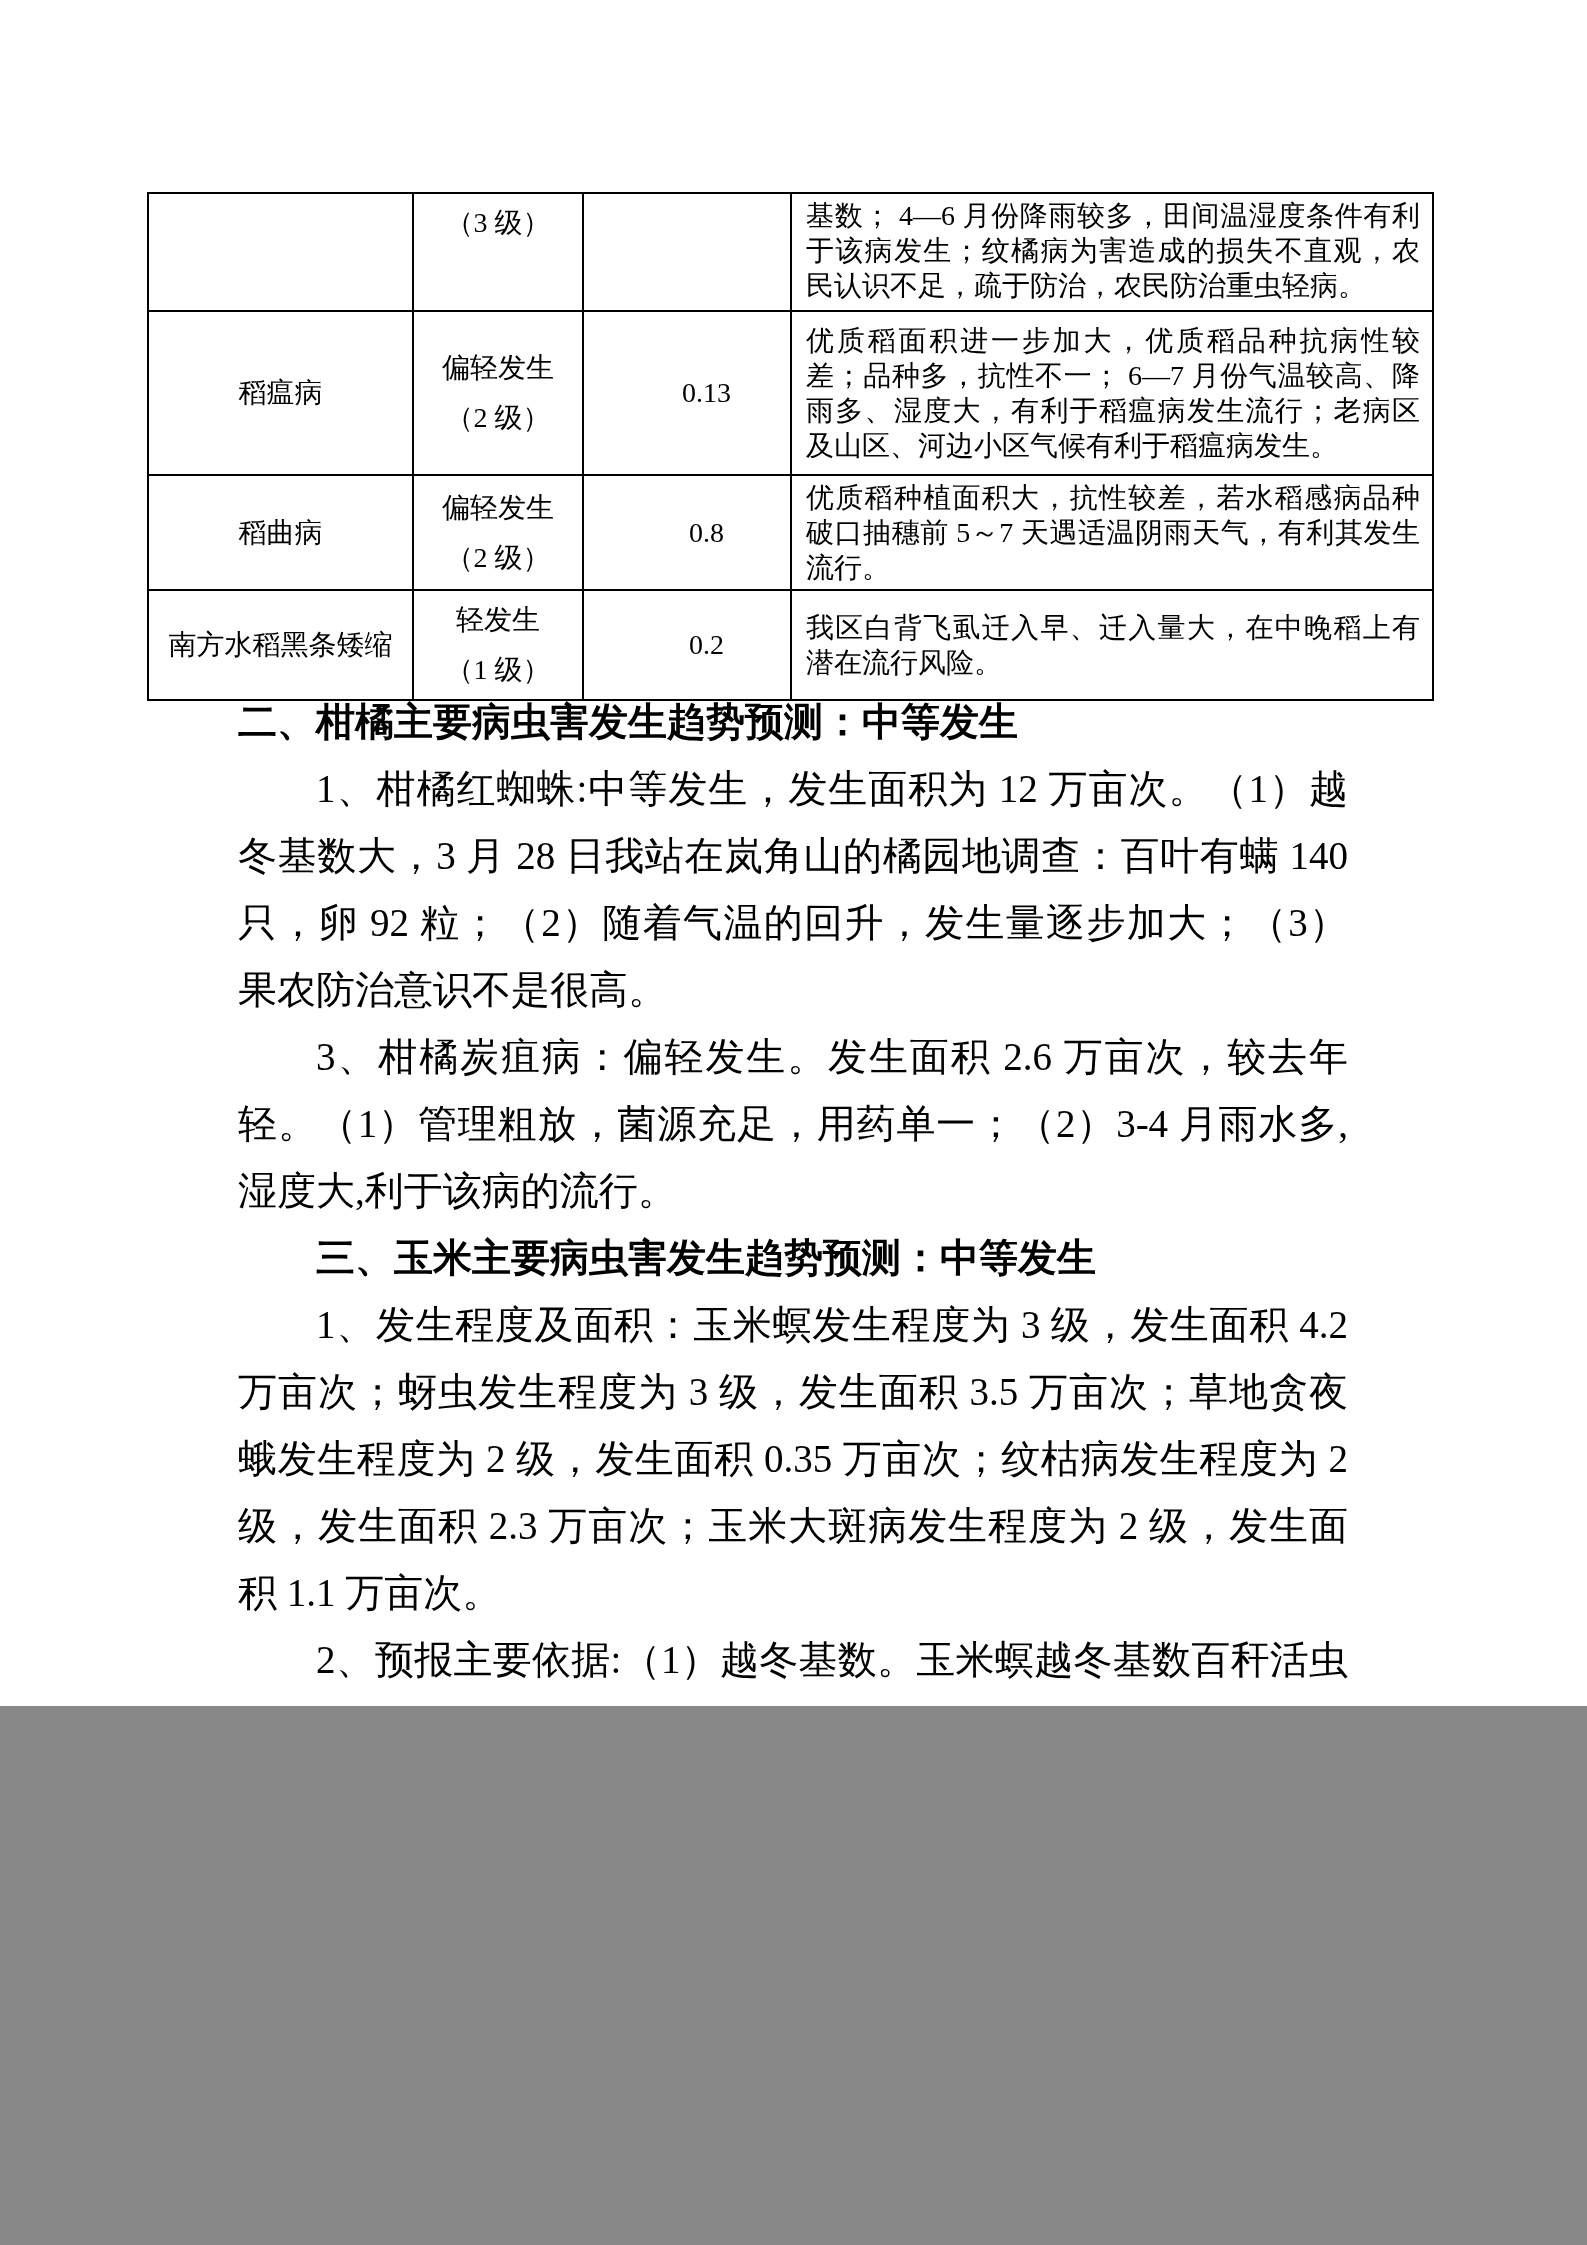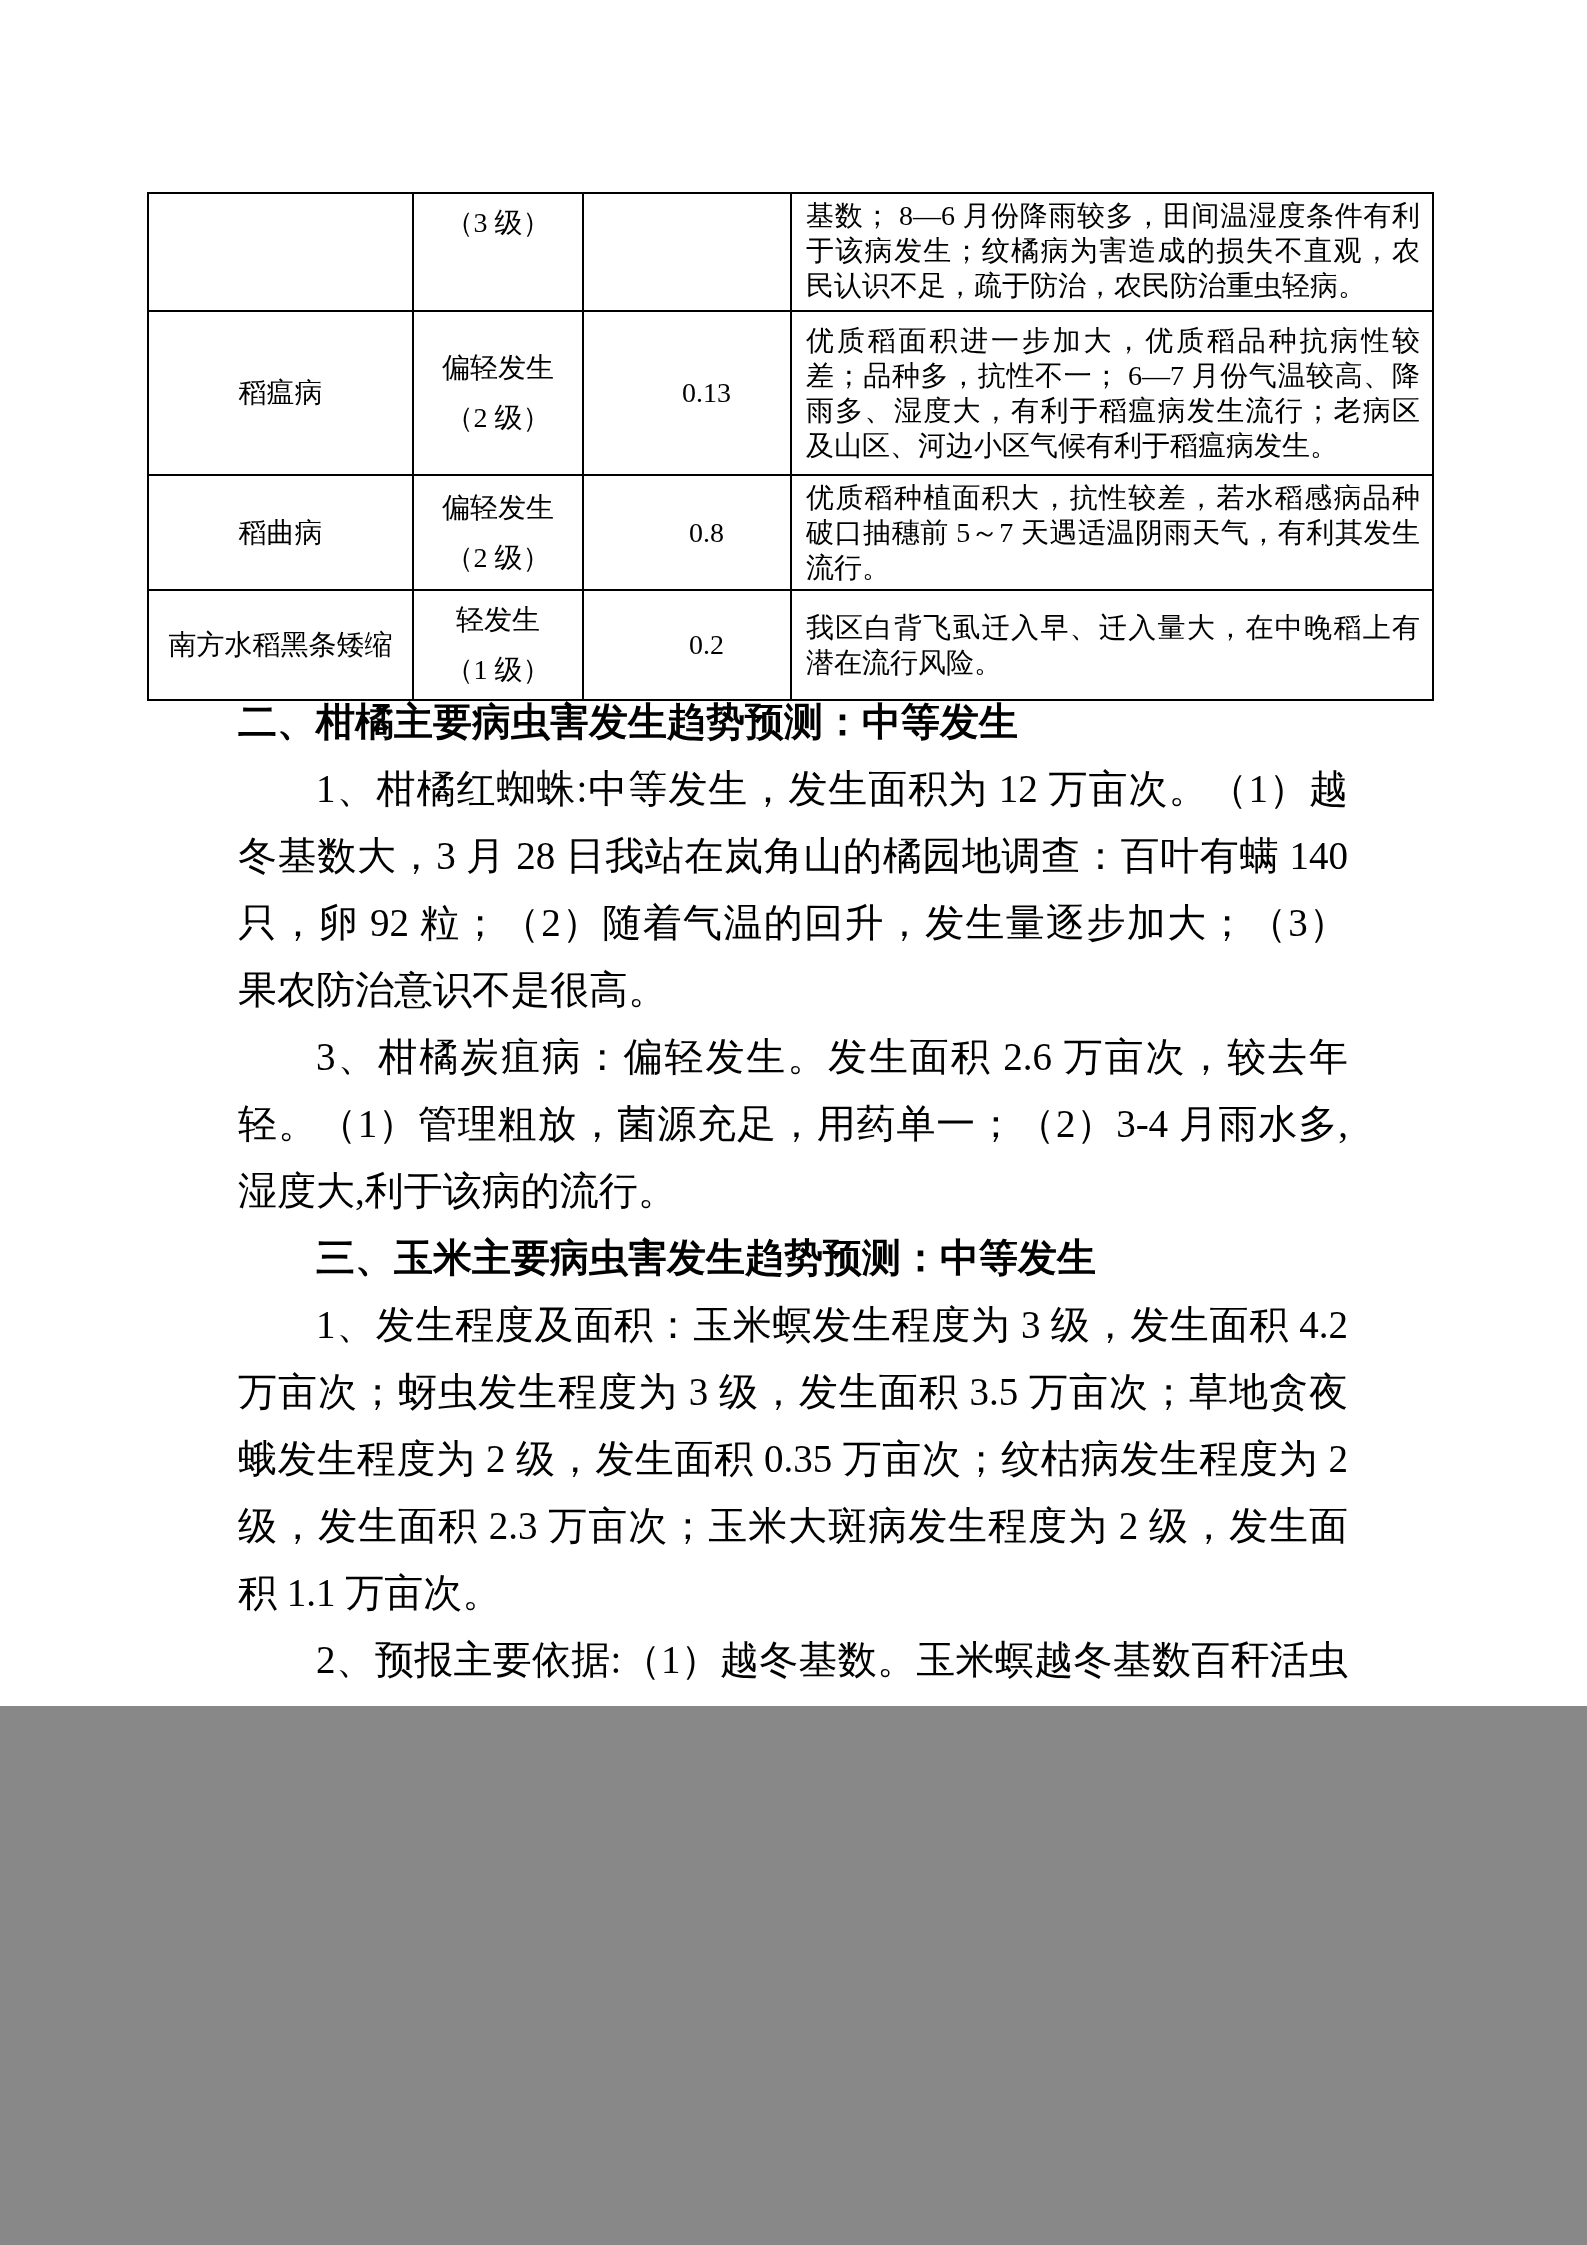--- a/index.html
+++ b/index.html
@@ -73,21 +73,21 @@
       <col class="col-name">
       <col class="col-degree">
       <col class="col-area">
       <col class="col-basis">
     </colgroup>
     <tbody>
       <tr class="row-cont r1">
         <td class="cell-name"></td>
         <td class="cell-degree">（3 级）</td>
         <td class="cell-area"></td>
-        <td class="cell-basis">基数； 8—6 月份降雨较多，田间温湿度条件有利于该病发生；纹橘病为害造成的损失不直观，农民认识不足，疏于防治，农民防治重虫轻病。</td>
+        <td class="cell-basis">基数； 4—6 月份降雨较多，田间温湿度条件有利于该病发生；纹橘病为害造成的损失不直观，农民认识不足，疏于防治，农民防治重虫轻病。</td>
       </tr>
       <tr class="r2">
         <td class="cell-name">稻瘟病</td>
         <td class="cell-degree">偏轻发生
 （2 级）</td>
         <td class="cell-area">0.13</td>
         <td class="cell-basis">优质稻面积进一步加大，优质稻品种抗病性较差；品种多，抗性不一； 6—7 月份气温较高、降雨多、湿度大，有利于稻瘟病发生流行；老病区及山区、河边小区气候有利于稻瘟病发生。</td>
       </tr>
       <tr class="r3">
         <td class="cell-name">稻曲病</td>

